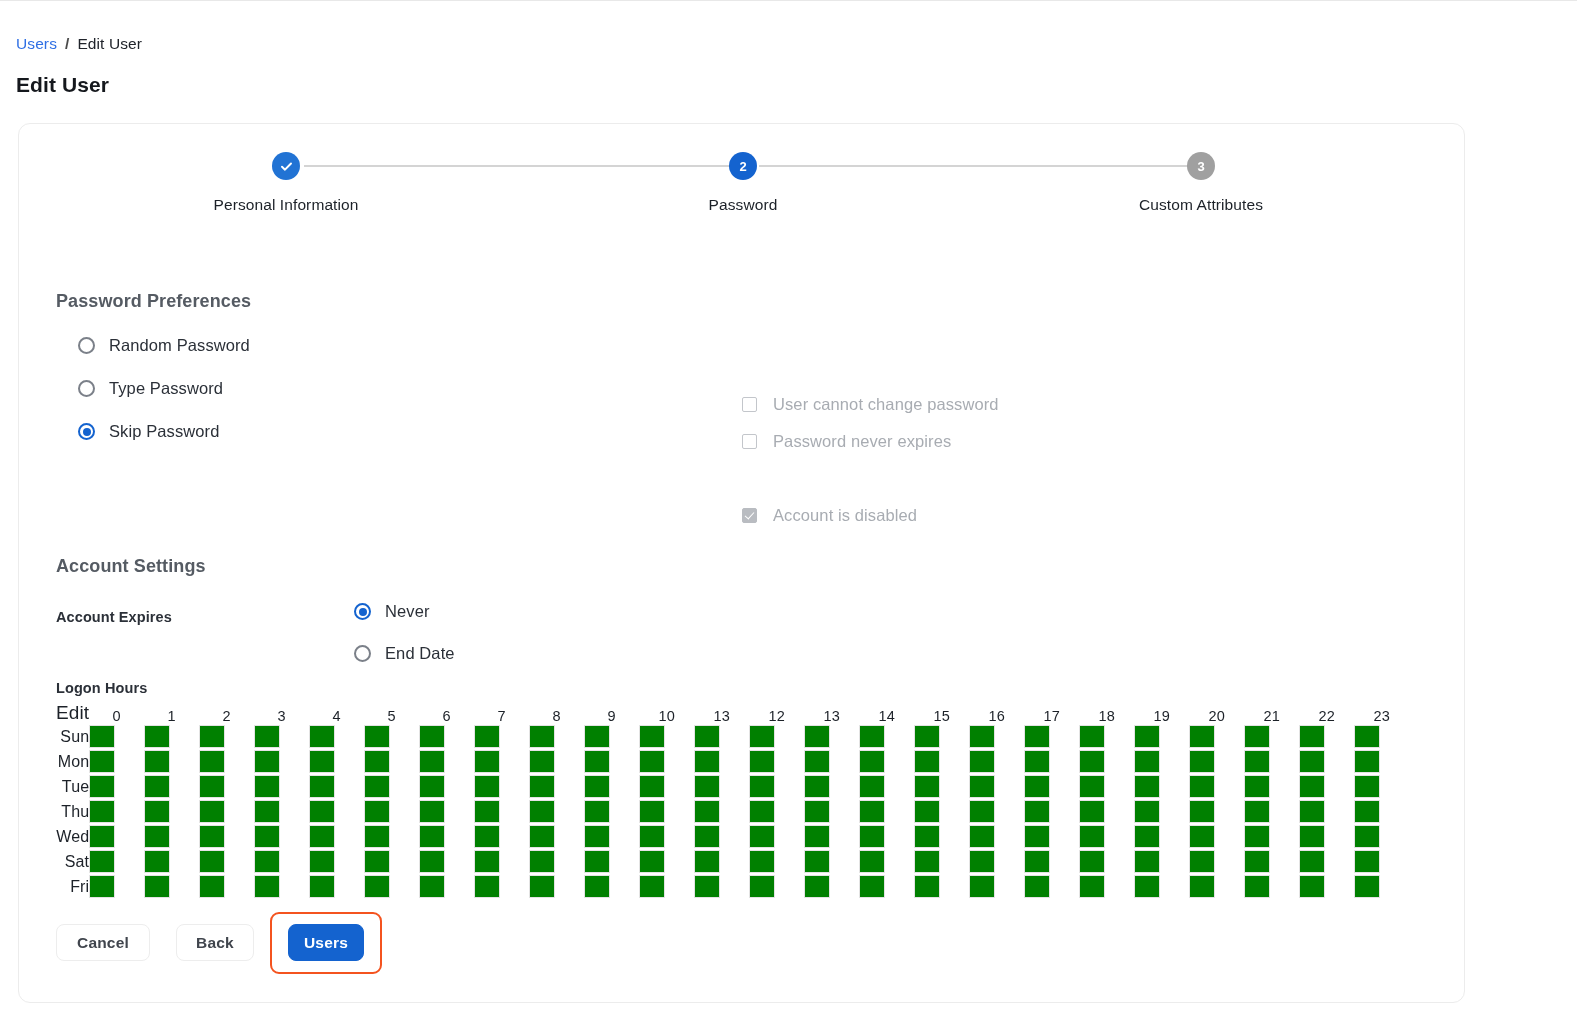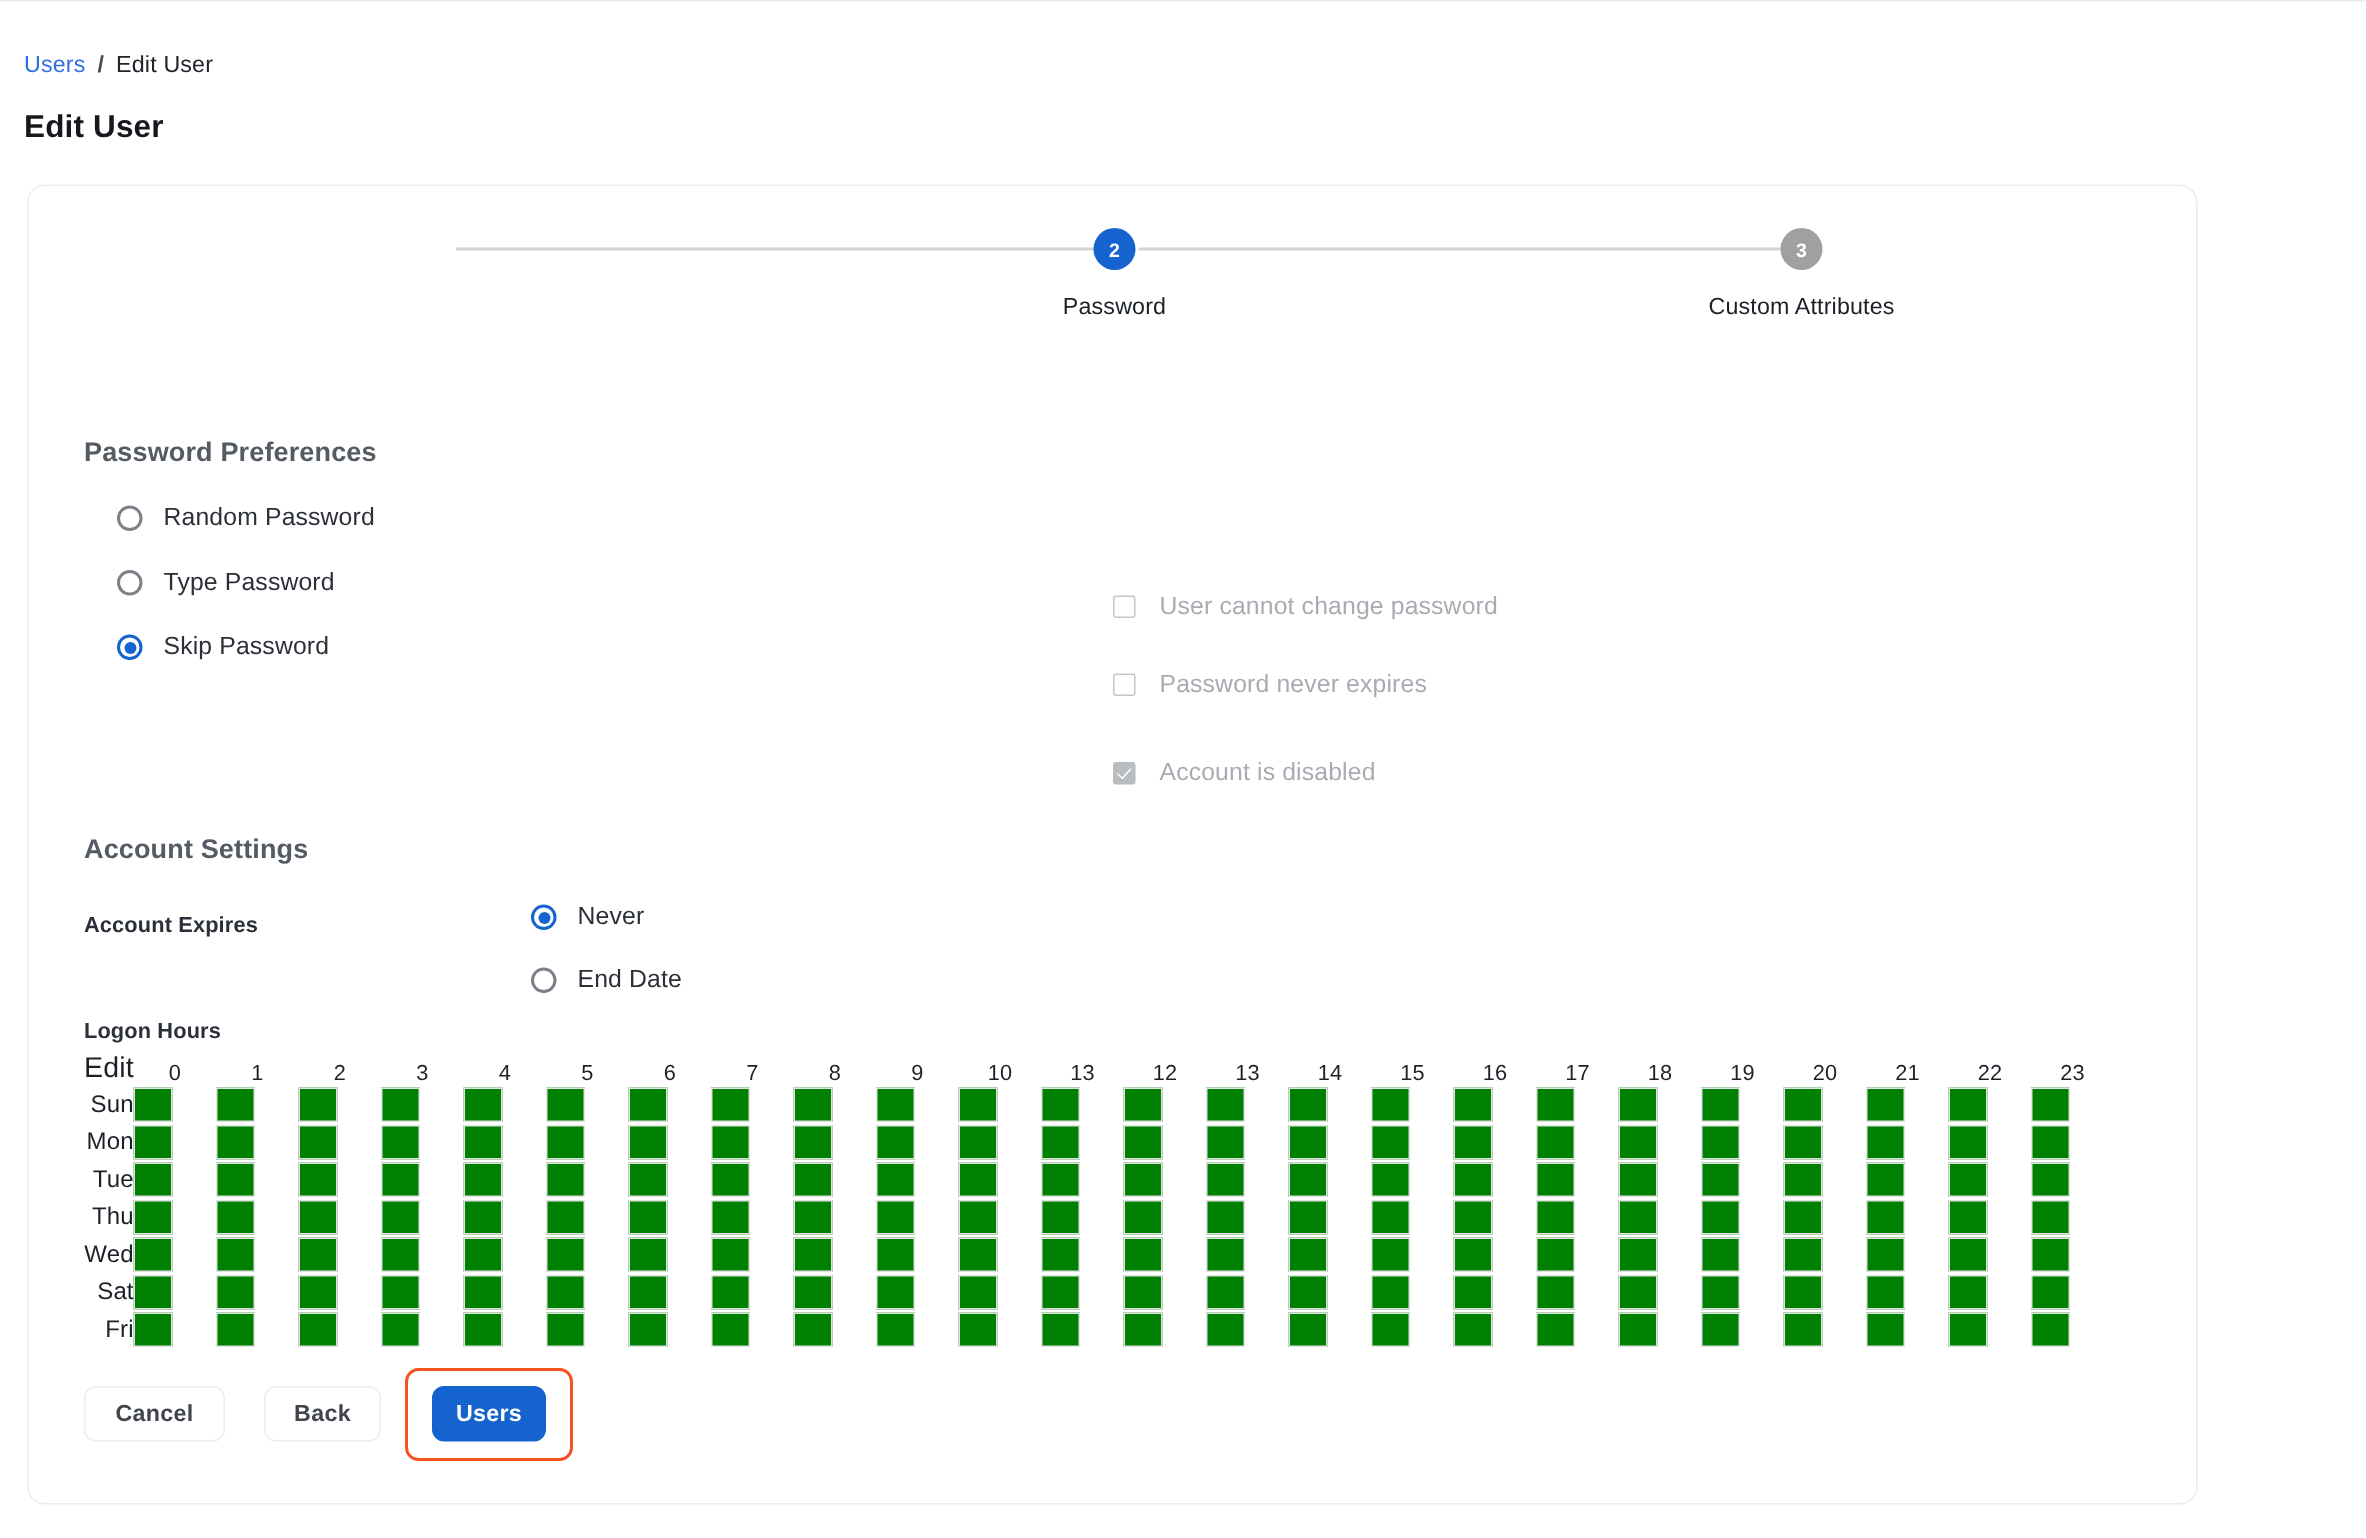--- a/index.html
+++ b/index.html
@@ -210,20 +210,28 @@
   </div>
 
   <div class="page-title">Edit User</div>
 
   <div class="card">
 
     <div class="stepper">
       <div class="connector" style="left:285px; width:430px;"></div>
       <div class="connector" style="left:740px; width:430px;"></div>
 
+      <div class="step" style="left:267px;">
+        <div class="circle done">
+          <svg class="check-svg" width="15" height="15" viewBox="0 0 16 16">
+            <path d="M3.2 8.3 L6.4 11.4 L12.8 4.8" fill="none" stroke="#ffffff" stroke-width="2.1" stroke-linecap="round" stroke-linejoin="round"></path>
+          </svg>
+        </div>
+        <div class="label">Personal Information</div>
+      </div>
 
       <div class="step" style="left:724px;">
         <div class="circle active">2</div>
         <div class="label">Password</div>
       </div>
 
       <div class="step" style="left:1182px;">
         <div class="circle todo">3</div>
         <div class="label">Custom Attributes</div>
       </div>
@@ -242,21 +250,21 @@
     <div class="radio-row" style="left:59px; top:298px;">
       <span class="radio on"></span>
       <span class="radio-label">Skip Password</span>
     </div>
 
 
     <div class="check-row" style="left:723px; top:271px;">
       <span class="cbox"></span>
       <span class="check-label">User cannot change password</span>
     </div>
-    <div class="check-row" style="left:723px; top:323px;">
+    <div class="check-row" style="left:723px; top:308px;">
       <span class="cbox"></span>
       <span class="check-label">Password never expires</span>
     </div>
     <div class="check-row" style="left:723px; top:382px;">
       <span class="cbox on"></span>
       <span class="check-label">Account is disabled</span>
     </div>
 
     <div class="sec-head" style="left:37px; top:432px;">Account Settings</div>
     <div class="field-label" style="left:37px; top:485px;">Account Expires</div>

